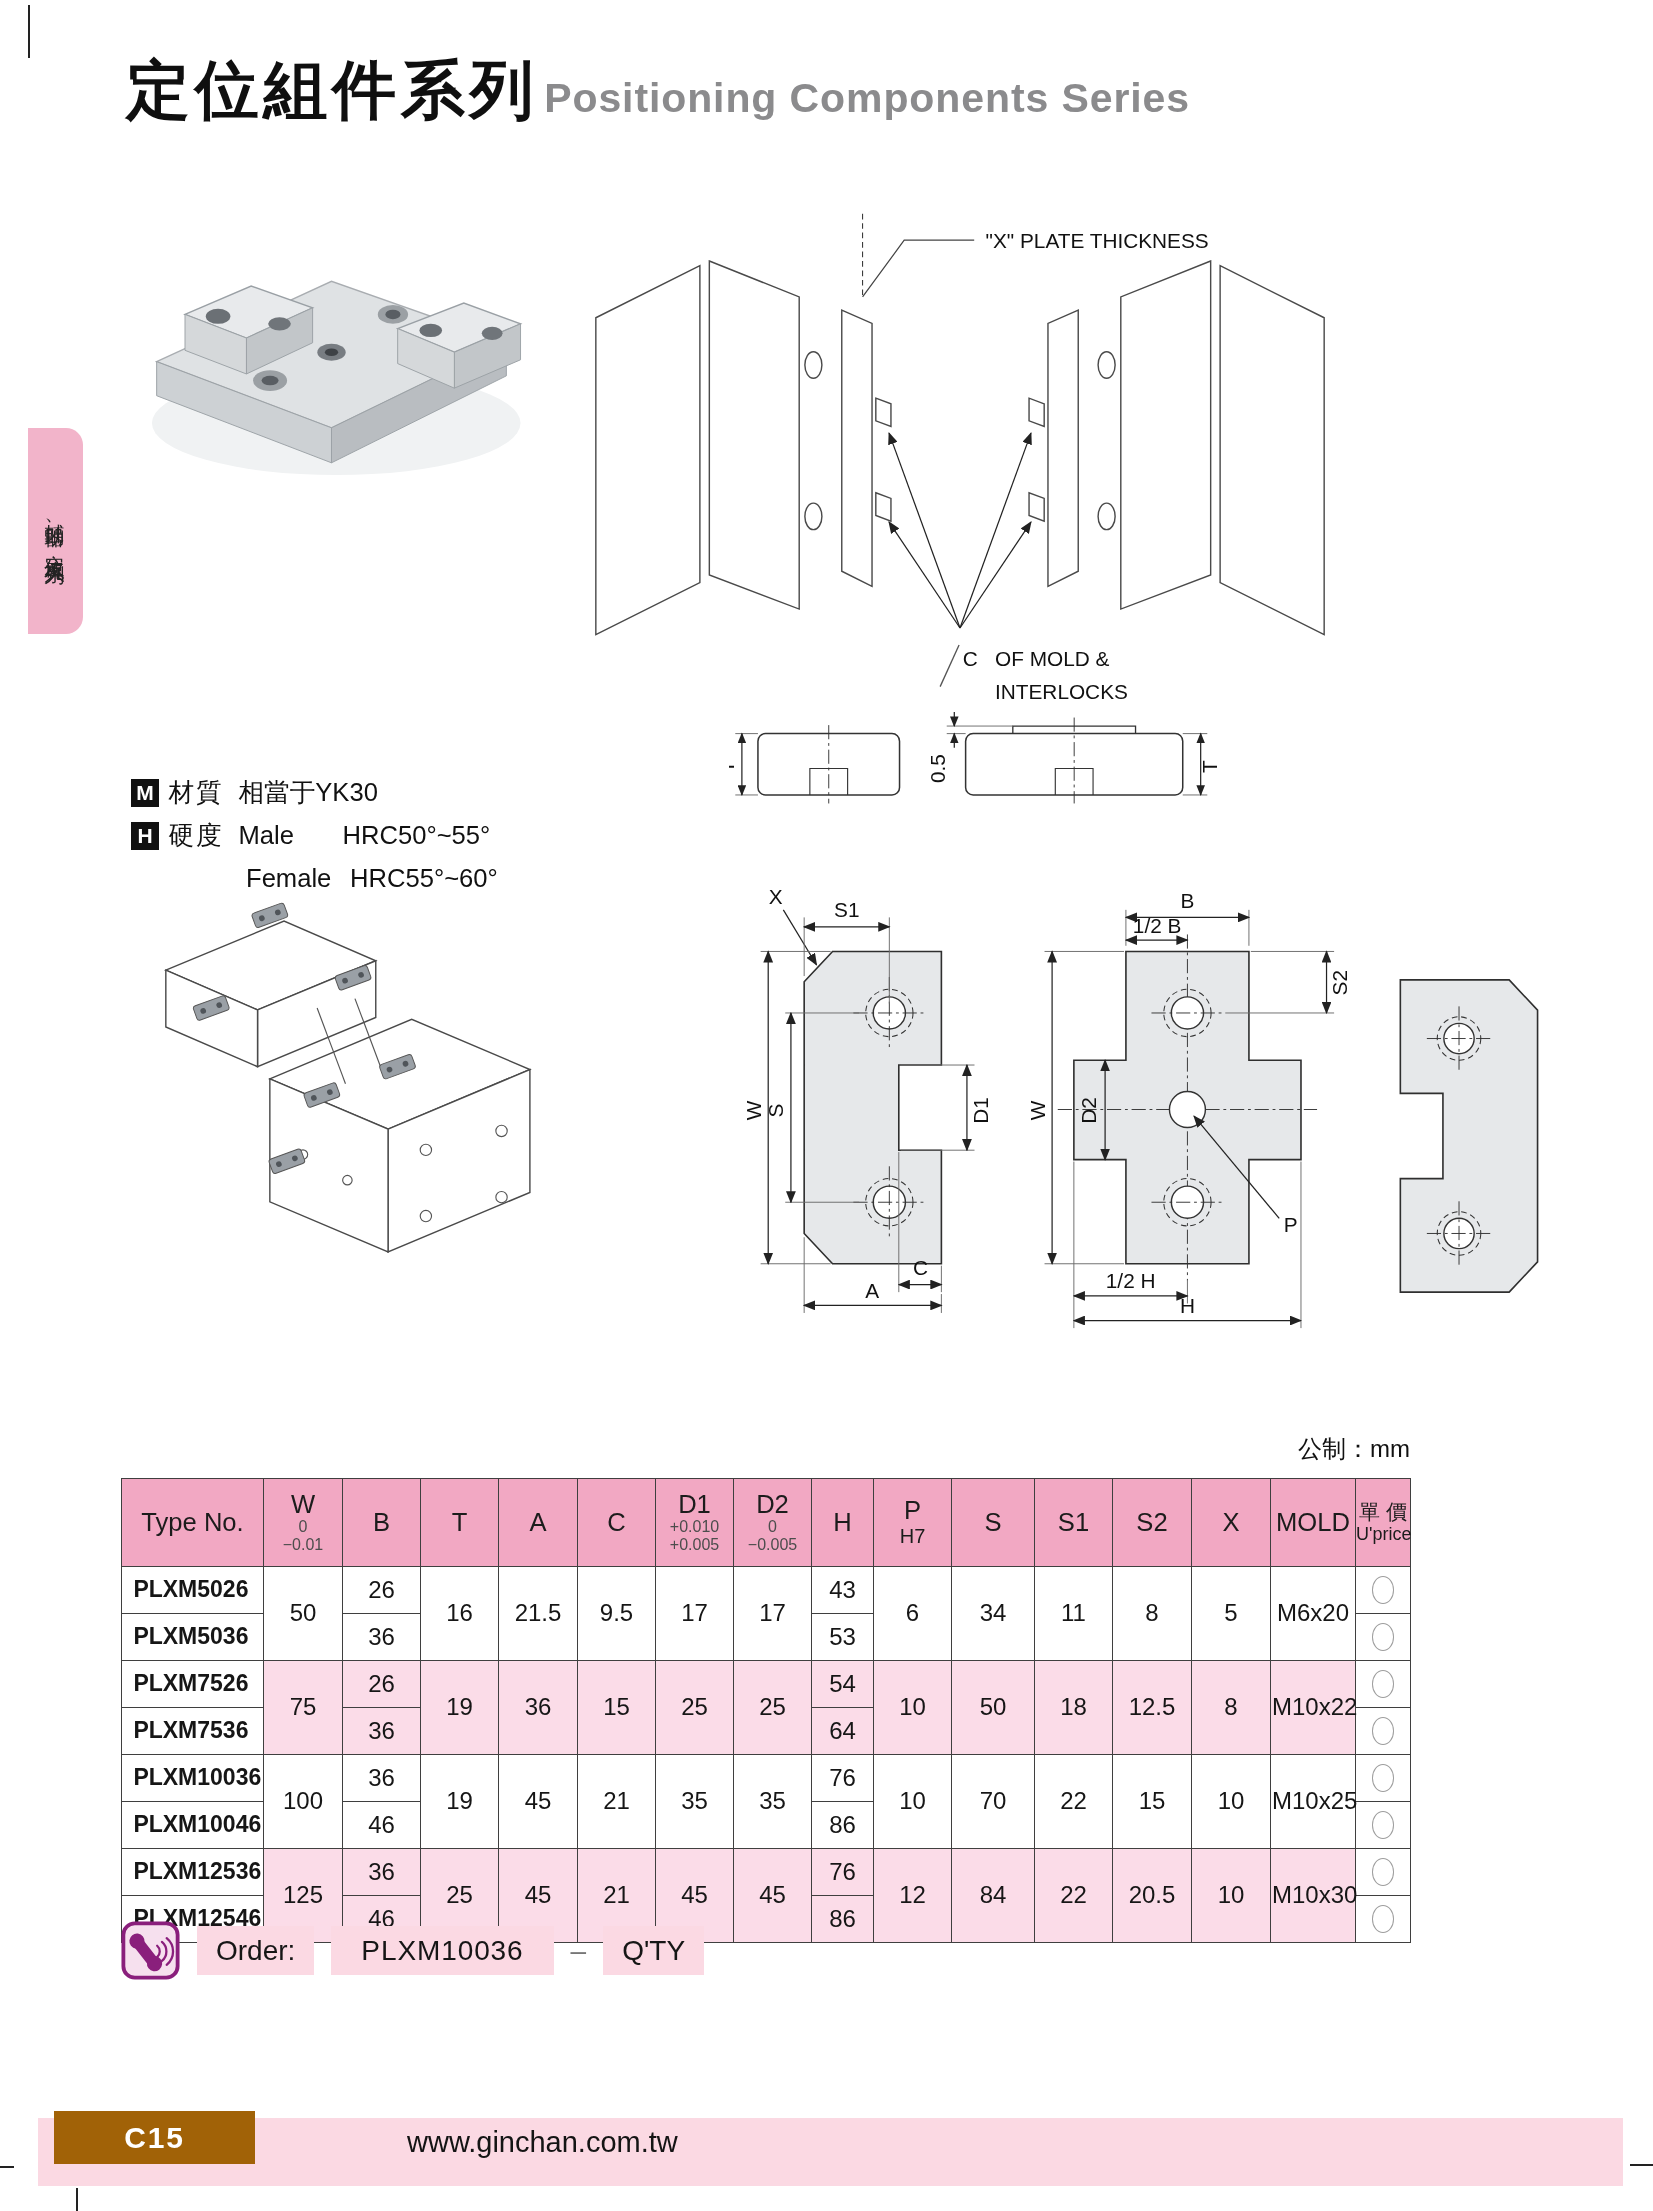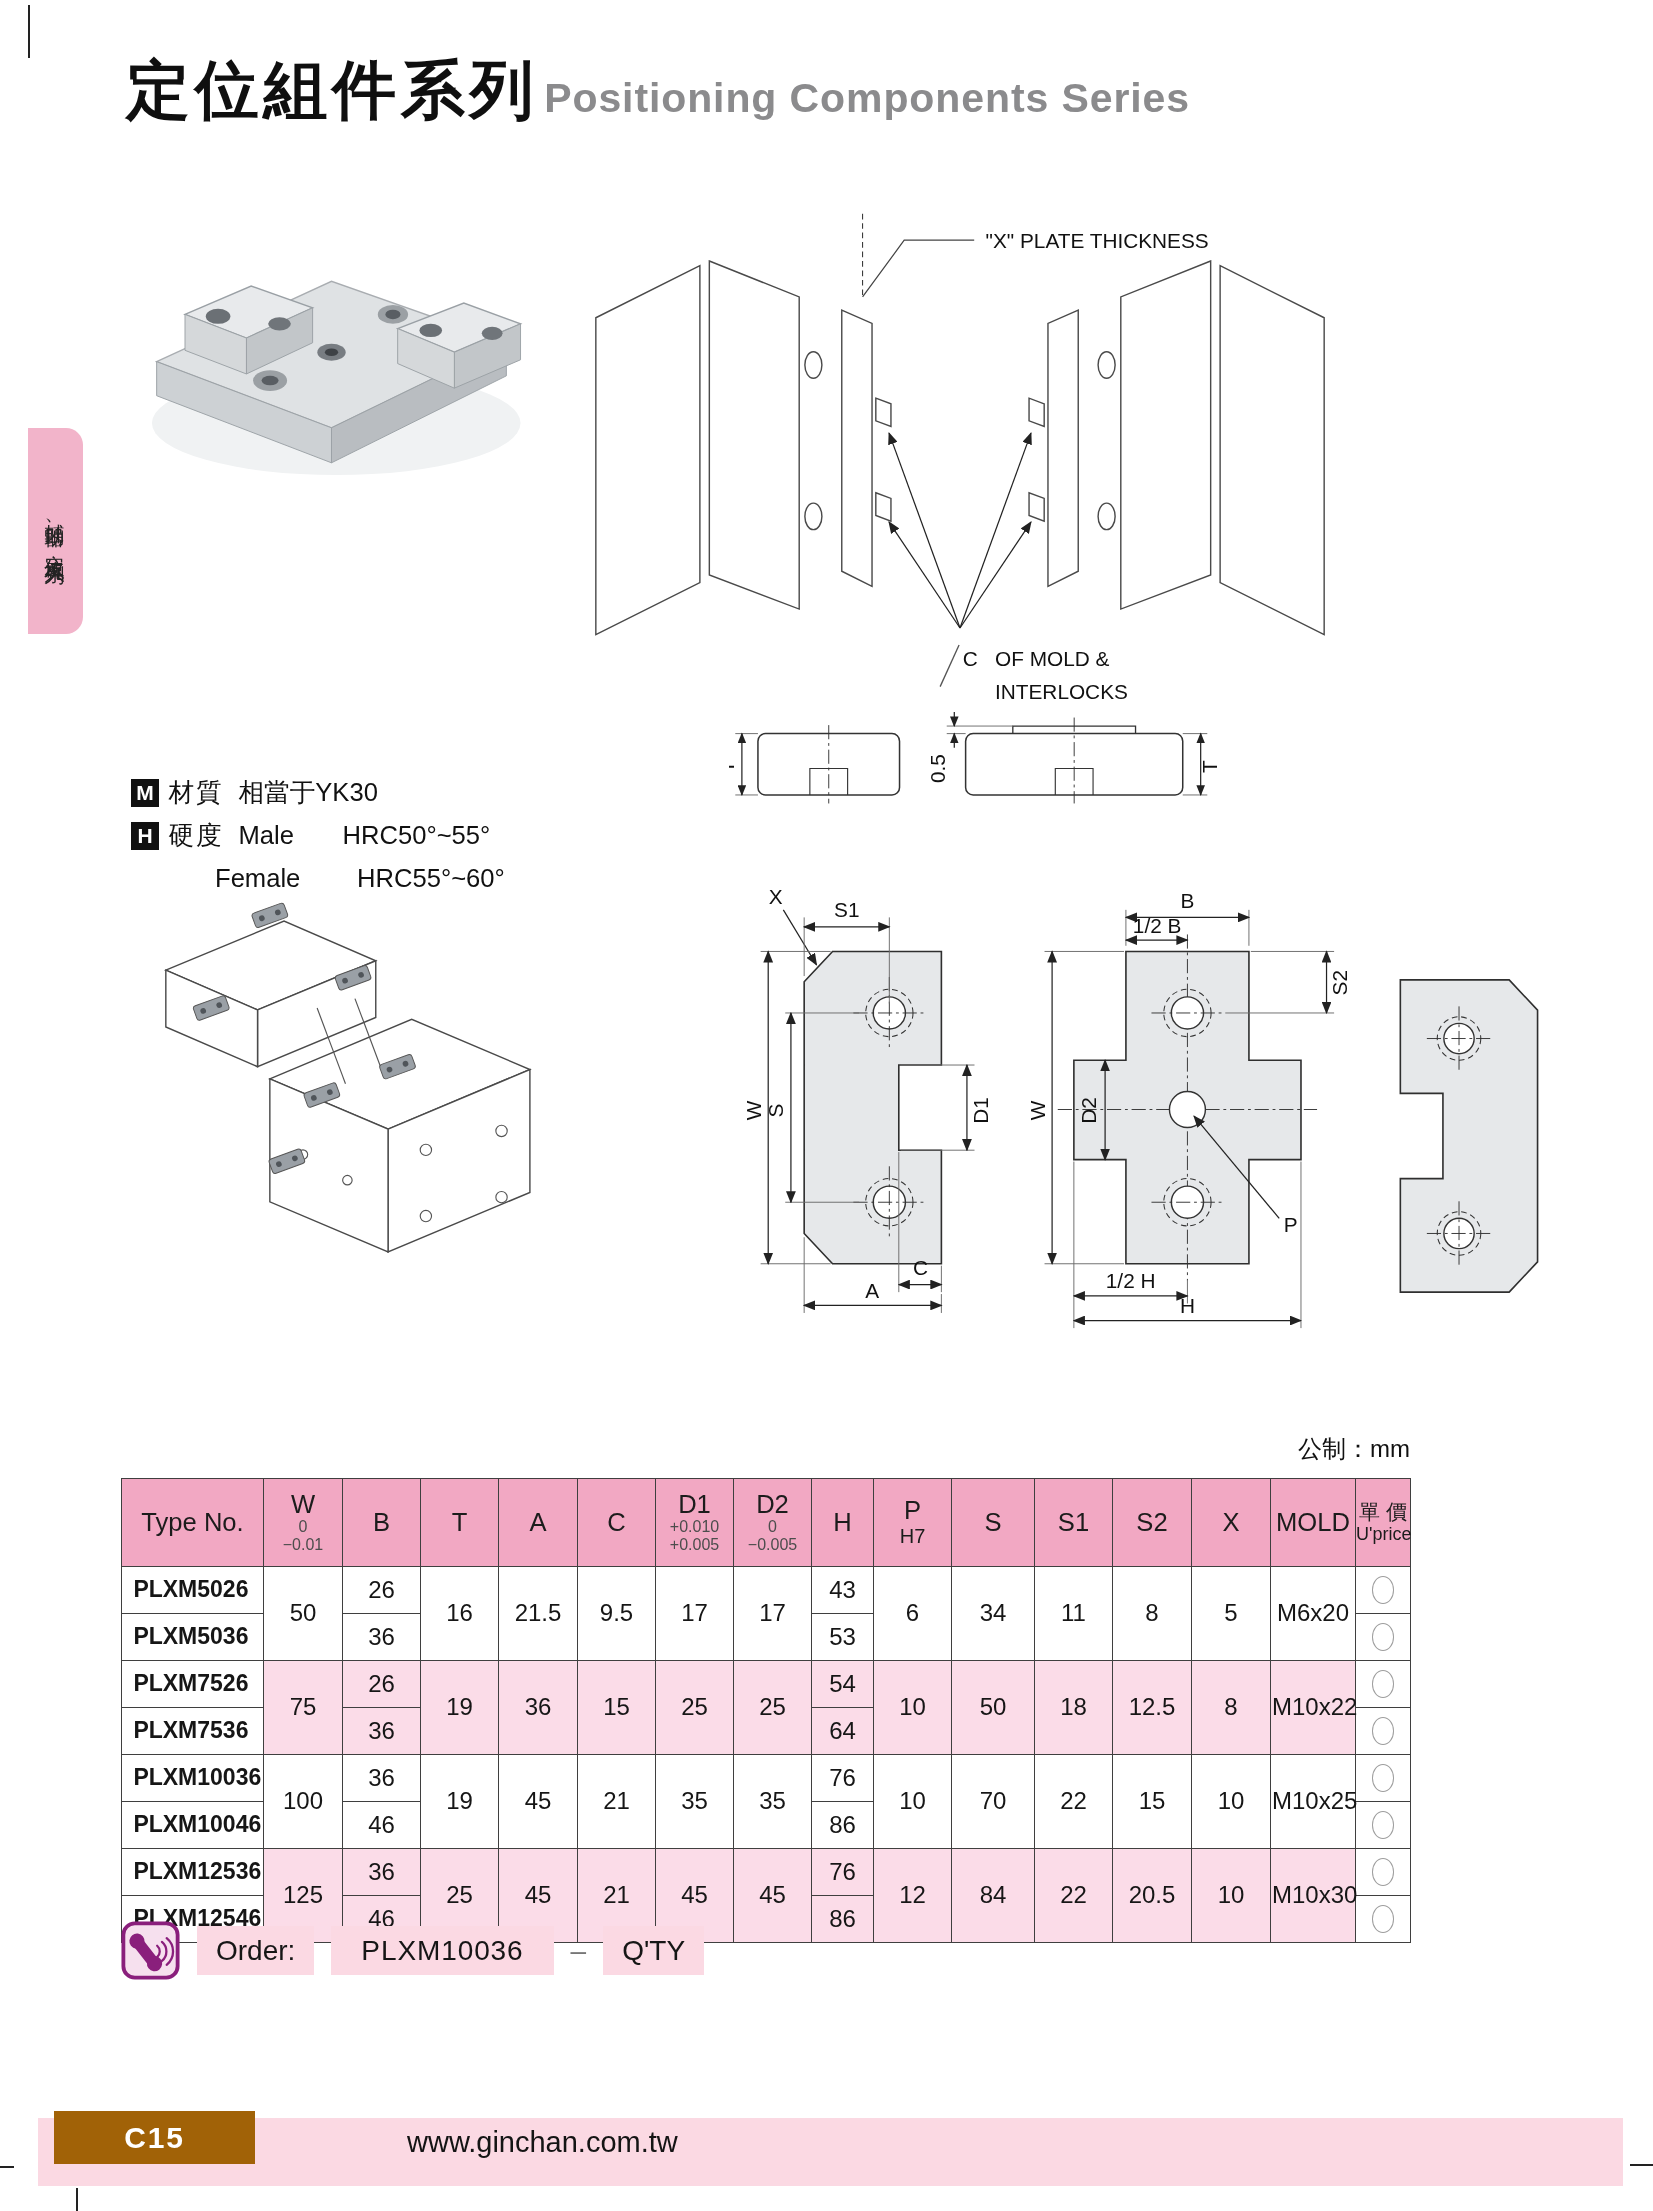--- a/index.html
+++ b/index.html
@@ -26,21 +26,21 @@
             border-radius:0 17px 17px 0;display:flex;align-items:center;justify-content:center;}
   .side-tab span{writing-mode:vertical-rl;font-size:20px;color:#232323;letter-spacing:2.8px;}
 
   
   .material{position:absolute;left:131px;top:771px;font-size:25.6px;color:#111;}
   .material .row{display:flex;align-items:center;height:43px;}
   .badge{display:inline-flex;width:28px;height:28px;background:#111;color:#fff;align-items:center;
          justify-content:center;font-size:21px;font-weight:bold;margin-right:9.5px;flex:0 0 auto;}
   .material .lab{margin-right:15px;letter-spacing:1.9px;}
   .material .sub{width:104px;}
-  .material .ind{margin-left:84px;gap:38px;}
+  .material .ind{margin-left:115px;}
 
   
   .fig{position:absolute;}
   .lbl{font-size:22px;fill:#111;}
   .lblm{text-anchor:middle;}
   .outline{fill:#e6e8ea;stroke:#2f2f2f;stroke-width:1.7;}
   .wire{fill:#ffffff;stroke:#4a4a4a;stroke-width:1.5;}
   .dim{stroke:#222;stroke-width:1.3;fill:none;}
   .ext{stroke:#6a6a6a;stroke-width:1;fill:none;}
   .dash{stroke:#333;stroke-width:1.1;stroke-dasharray:6 4;fill:none;}

